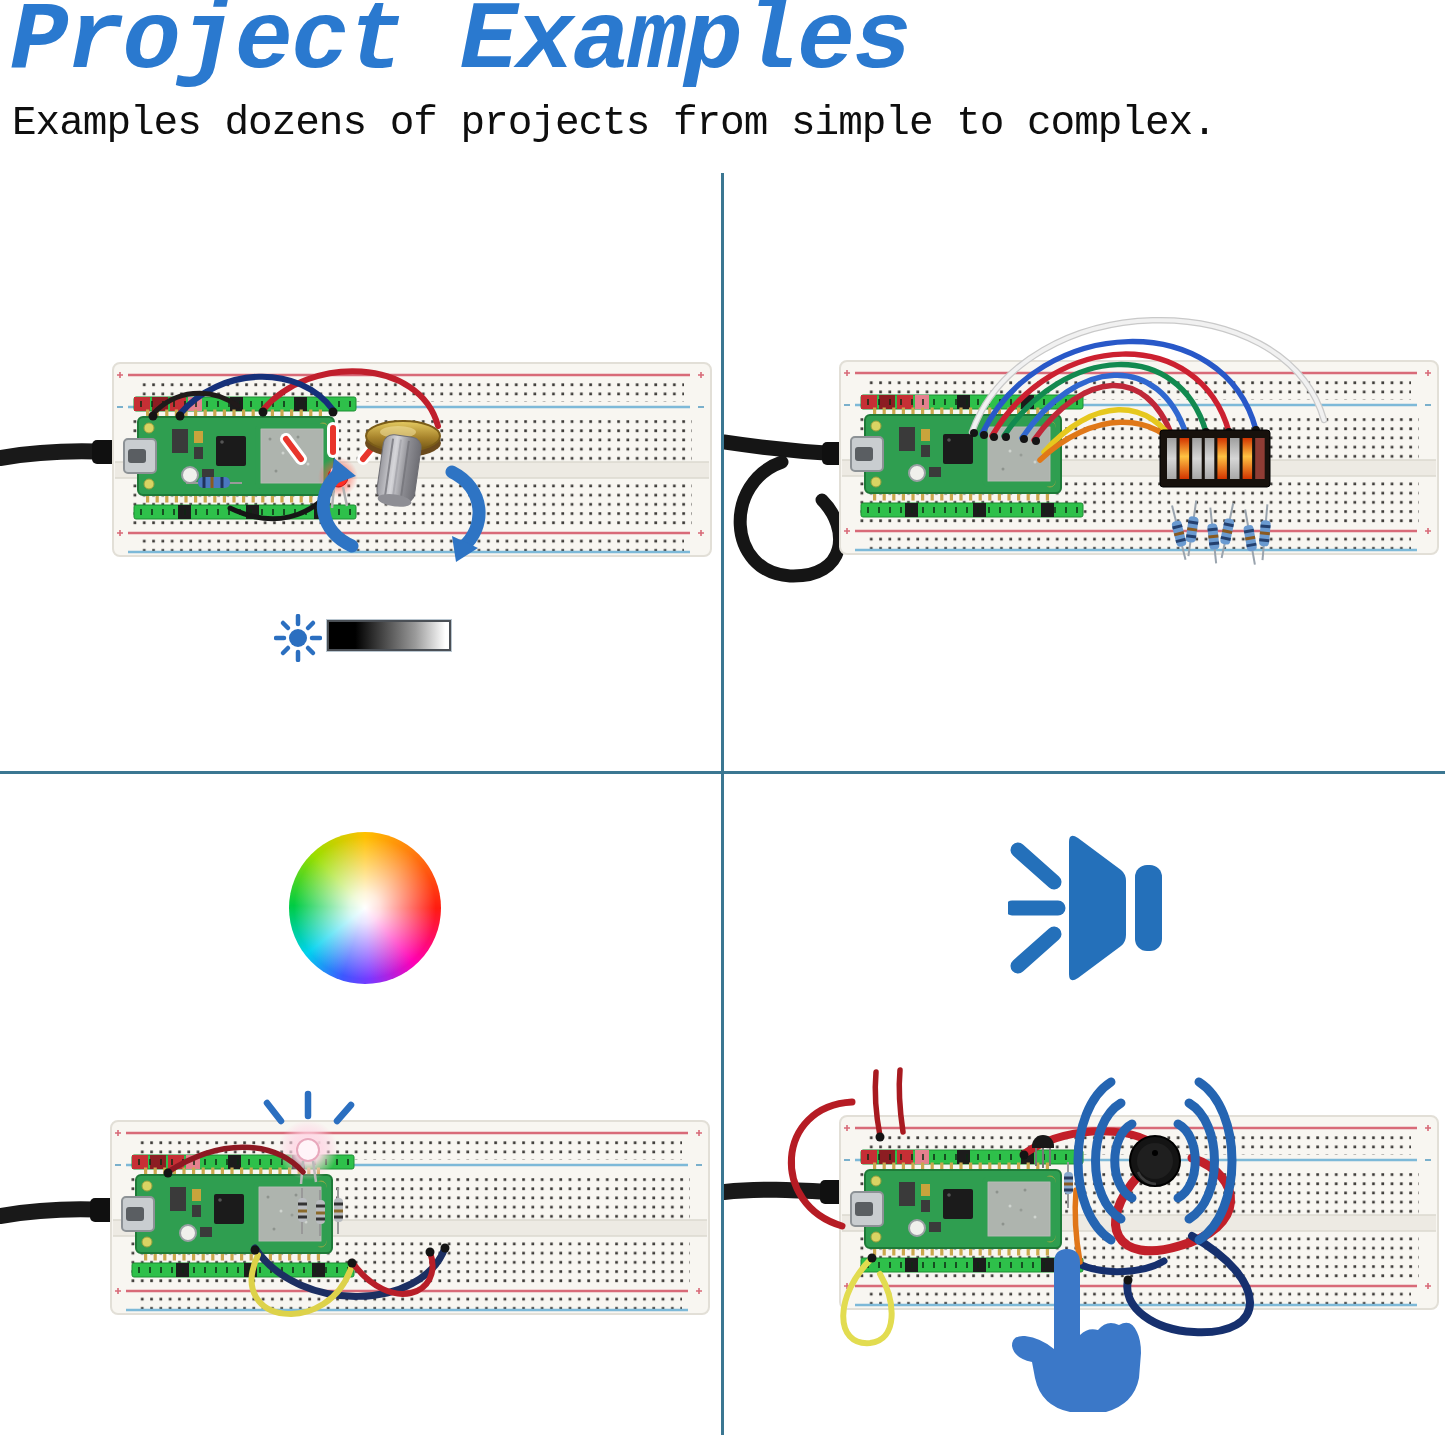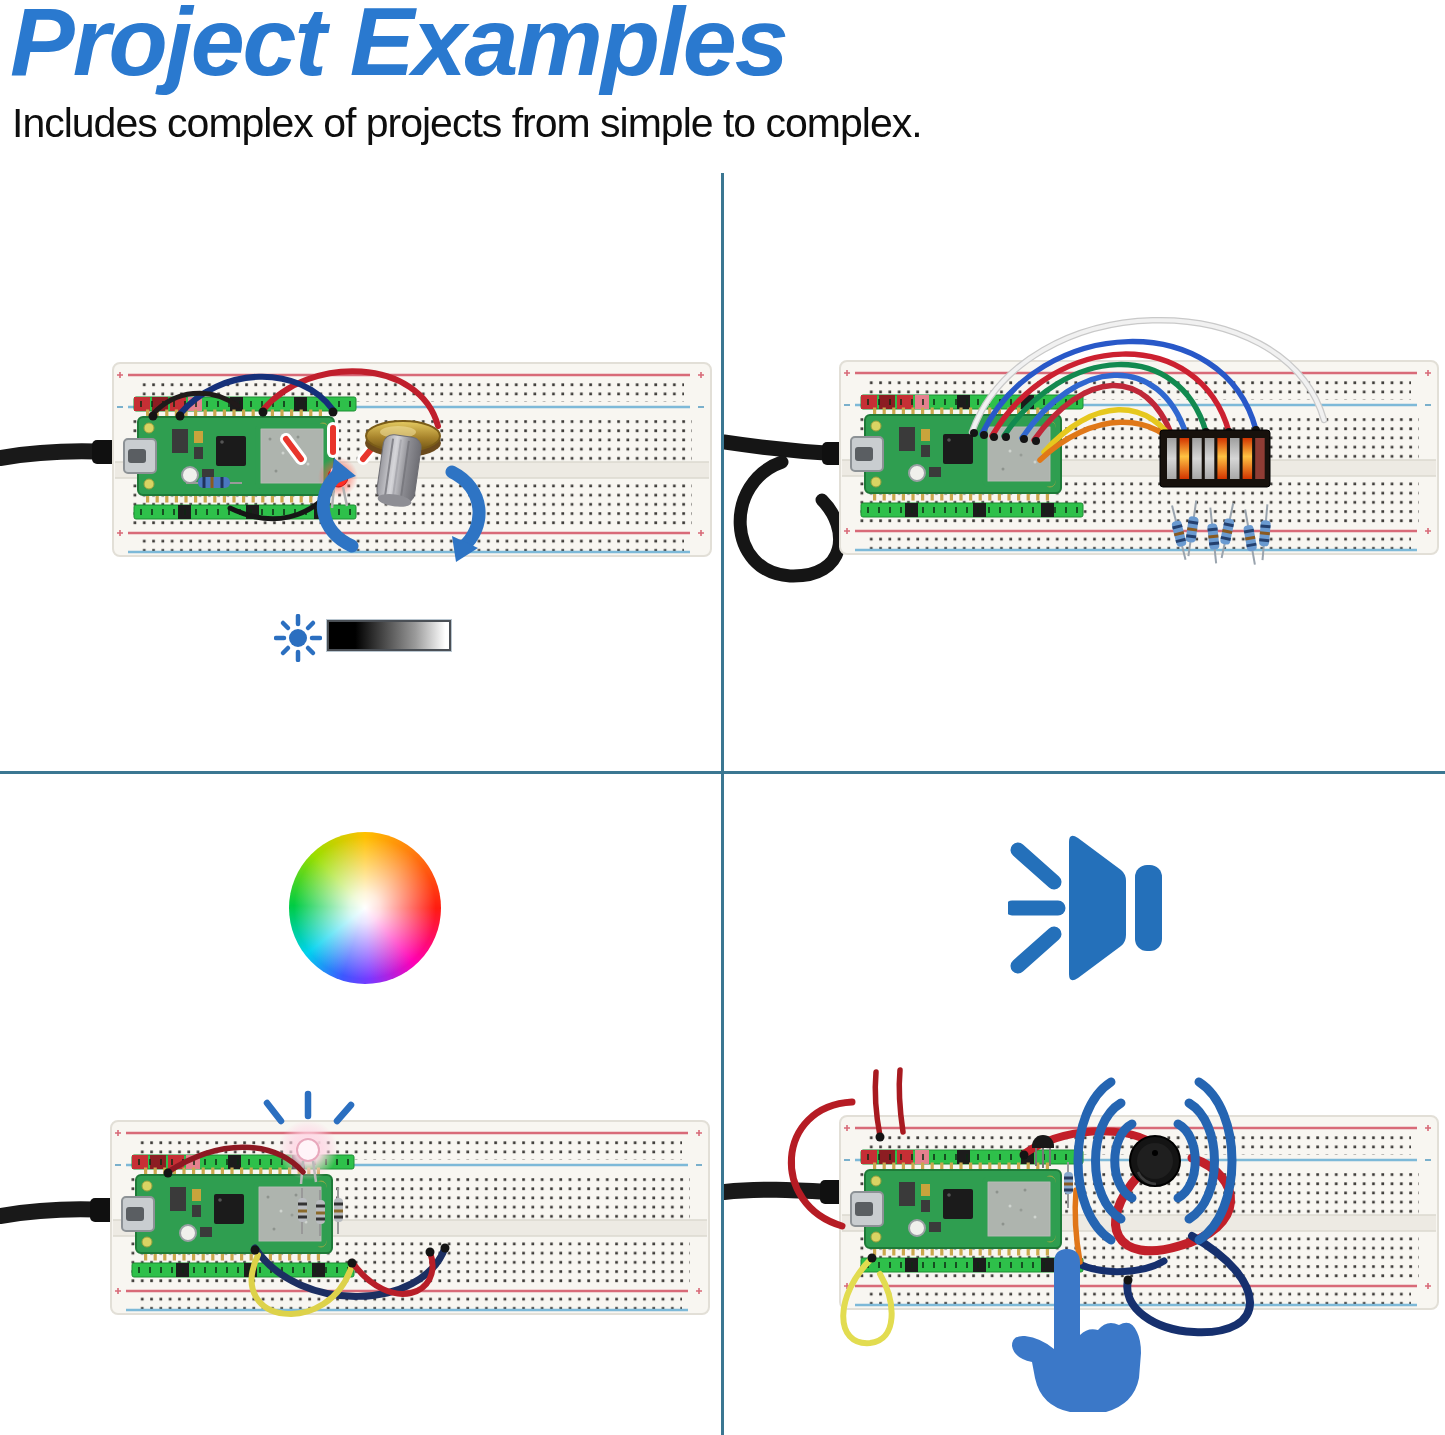--- a/index.html
+++ b/index.html
@@ -1,17 +1,17 @@
 <!DOCTYPE html>
 <html><head>
 <meta charset="utf-8">
 <style>
   html,body{margin:0;padding:0;background:#fff;}
   .page{position:relative;width:1445px;height:1435px;background:#ffffff;overflow:hidden;
-        font-family:Liberation Sans, sans-serif;text-align:right;}
+        font-family:Liberation Mono, monospace;text-align:right;}
   .title{position:absolute;left:10px;top:-14px;font-size:97px;font-weight:bold;font-style:italic;
          color:#2a79cf;letter-spacing:-2px;white-space:nowrap;}
   .subtitle{position:absolute;left:12px;top:100px;font-size:41px;color:#0e0e0e;letter-spacing:-1px;
          white-space:nowrap;}
   .vdiv{position:absolute;left:721px;top:173px;width:3px;height:1262px;background:#3b7792;}
   .hdiv{position:absolute;left:0;top:771px;width:1445px;height:3px;background:#3b7792;}
   svg.ph{position:absolute;display:block;}
   .gradbar{position:absolute;left:327px;top:620px;width:120px;height:27px;border:2px solid #4a4f55;
            background:linear-gradient(to right,#000 0%,#000 22%,#9a9a9a 72%,#ffffff 97%);
            box-shadow:0 0 0 1px #b9c6d0;}
@@ -22,21 +22,21 @@
              #ffc000 0deg,#ff7a10 42deg,#ff1c10 90deg,#ff00b4 138deg,#7a38ff 176deg,
              #3c58ff 198deg,#00d2ee 232deg,#00cc44 272deg,#9ade00 316deg,#ffc000 360deg);
          filter:blur(0.4px);}
 </style>
 </head>
 <body>
 
 <div class="page">
 
   <div class="title">Project Examples</div>
-  <div class="subtitle">Includes complex of projects from simple to complex.</div>
+  <div class="subtitle">Examples dozens of projects from simple to complex.</div>
   <div class="vdiv"></div>
   <div class="hdiv"></div>
 
   <svg width="0" height="0" style="position:absolute" aria-hidden="true">
     <defs>
       <pattern id="dots" width="9.3" height="9.2" patternUnits="userSpaceOnUse">
         <rect x="3" y="3" width="2.7" height="2.7" fill="#3d3b38"></rect>
       </pattern>
       <radialGradient id="ledglow" cx="50%" cy="50%" r="50%">
         <stop offset="0%" stop-color="#ff4438" stop-opacity="0.95"></stop>

